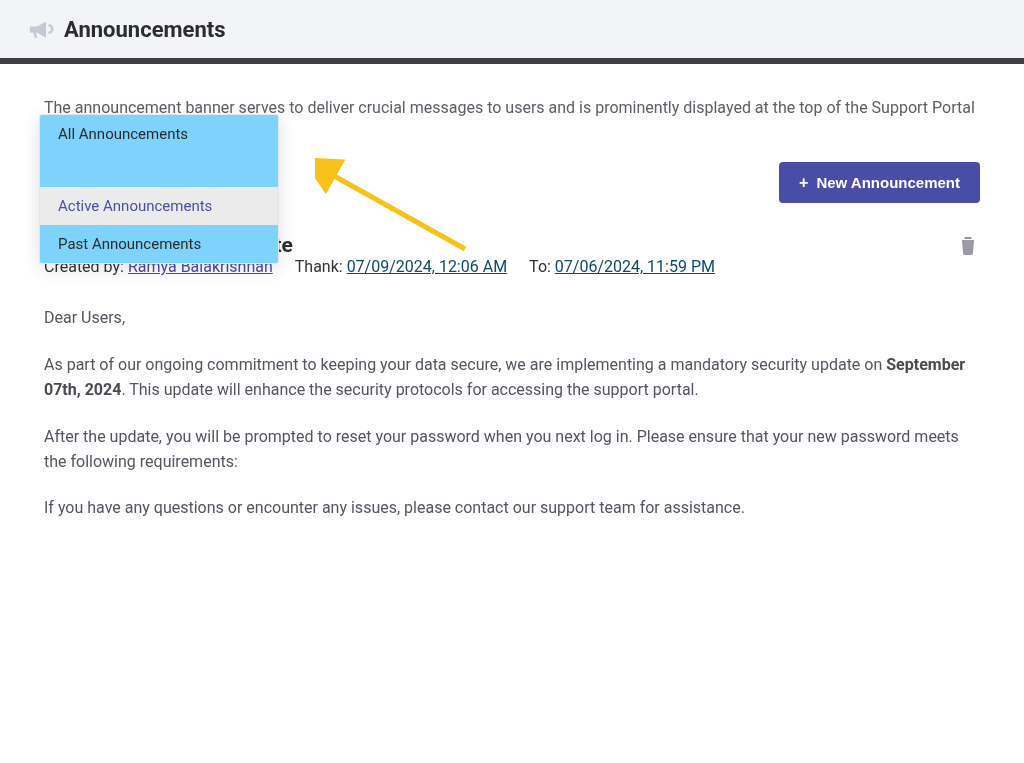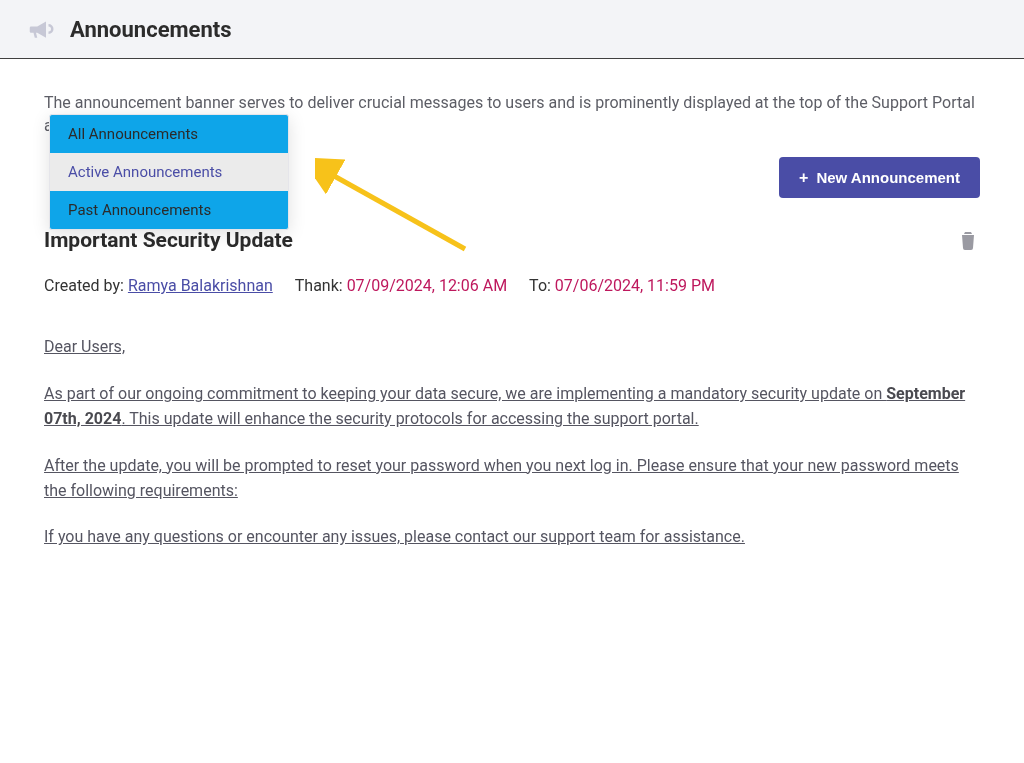--- a/index.html
+++ b/index.html
@@ -7,25 +7,25 @@
     font-family: -apple-system, BlinkMacSystemFont, "Segoe UI", Roboto, "Helvetica Neue", Arial, sans-serif;
     font-size: 15px;
     color: #333;
     background: #fff;
     width: 1024px;
     height: 763px;
     overflow: hidden;
   }
   .header-bar {
     background: #f3f4f7;
-    border-bottom: 1px solid #404040;
+    border-bottom: 6px solid #404040;
     padding: 14px 20px 14px 26px;
     display: flex;
     align-items: center;
-    gap: 14px;
+    gap: 8px;
   }
   .header-bar .megaphone {
     width: 30px;
     height: 30px;
     color: #c7c8d6;
     flex-shrink: 0;
   }
   .header-bar h1 {
     font-size: 22px;
     font-weight: 700;
@@ -56,39 +56,40 @@
     font-weight: 600;
     display: inline-flex;
     align-items: center;
     gap: 8px;
     cursor: pointer;
   }
   .btn-primary .plus { font-size: 16px; line-height: 1; }
   .dropdown {
     position: absolute;
     top: 0px;
-    left: 12px;
+    left: 2px;
     width: 240px;
-    background: #0ea5e9;
+    background: #7dd3fc;
     border: 1px solid #e5e5ea;
     border-radius: 3px;
     box-shadow: 0 4px 18px rgba(0,0,0,0.12);
     overflow: hidden;
     z-index: 10;
   }
   .dropdown-item {
     padding: 10px 18px;
     font-size: 15px;
     color: #2b2b2b;
     cursor: pointer;
     white-space: nowrap;
   }
   .dropdown-item.active {
     background: #ebebeb;
     color: #4a4da6;
+    margin-top: 34px;
   }
   .arrow-annotation {
     position: absolute;
     top: 40px;
     left: 278px;
     z-index: 5;
     pointer-events: none;
   }
   .announcement-card {
     margin-top: 0;
@@ -110,32 +111,31 @@
     cursor: pointer;
     color: #9a9aa2;
     width: 24px;
     height: 24px;
     flex-shrink: 0;
   }
   .meta-row {
     display: flex;
     flex-wrap: wrap;
     gap: 6px 22px;
-    margin-top: 24px;
+    margin-top: 0;
     font-size: 16px;
   }
   .meta-label { color: #333; }
-  .meta-value { color: #be185d; }
+  .meta-value { color: #0c4a6e; text-decoration: underline; }
   .meta-link { color: #4a4da6; }
   .body-text {
-    margin-top: 40px;
+    margin-top: 30px;
     color: #555561;
     font-size: 16px;
     line-height: 1.55;
-    text-decoration: underline;
   }
   .body-text p { margin-bottom: 22px; }
   .body-text .strong { font-weight: 700; color: #4a4a50; }
   .body-text ul {
     margin: 0 0 22px 40px;
     padding: 0;
   }
   .body-text ul li {
     margin-bottom: 4px;
   }

